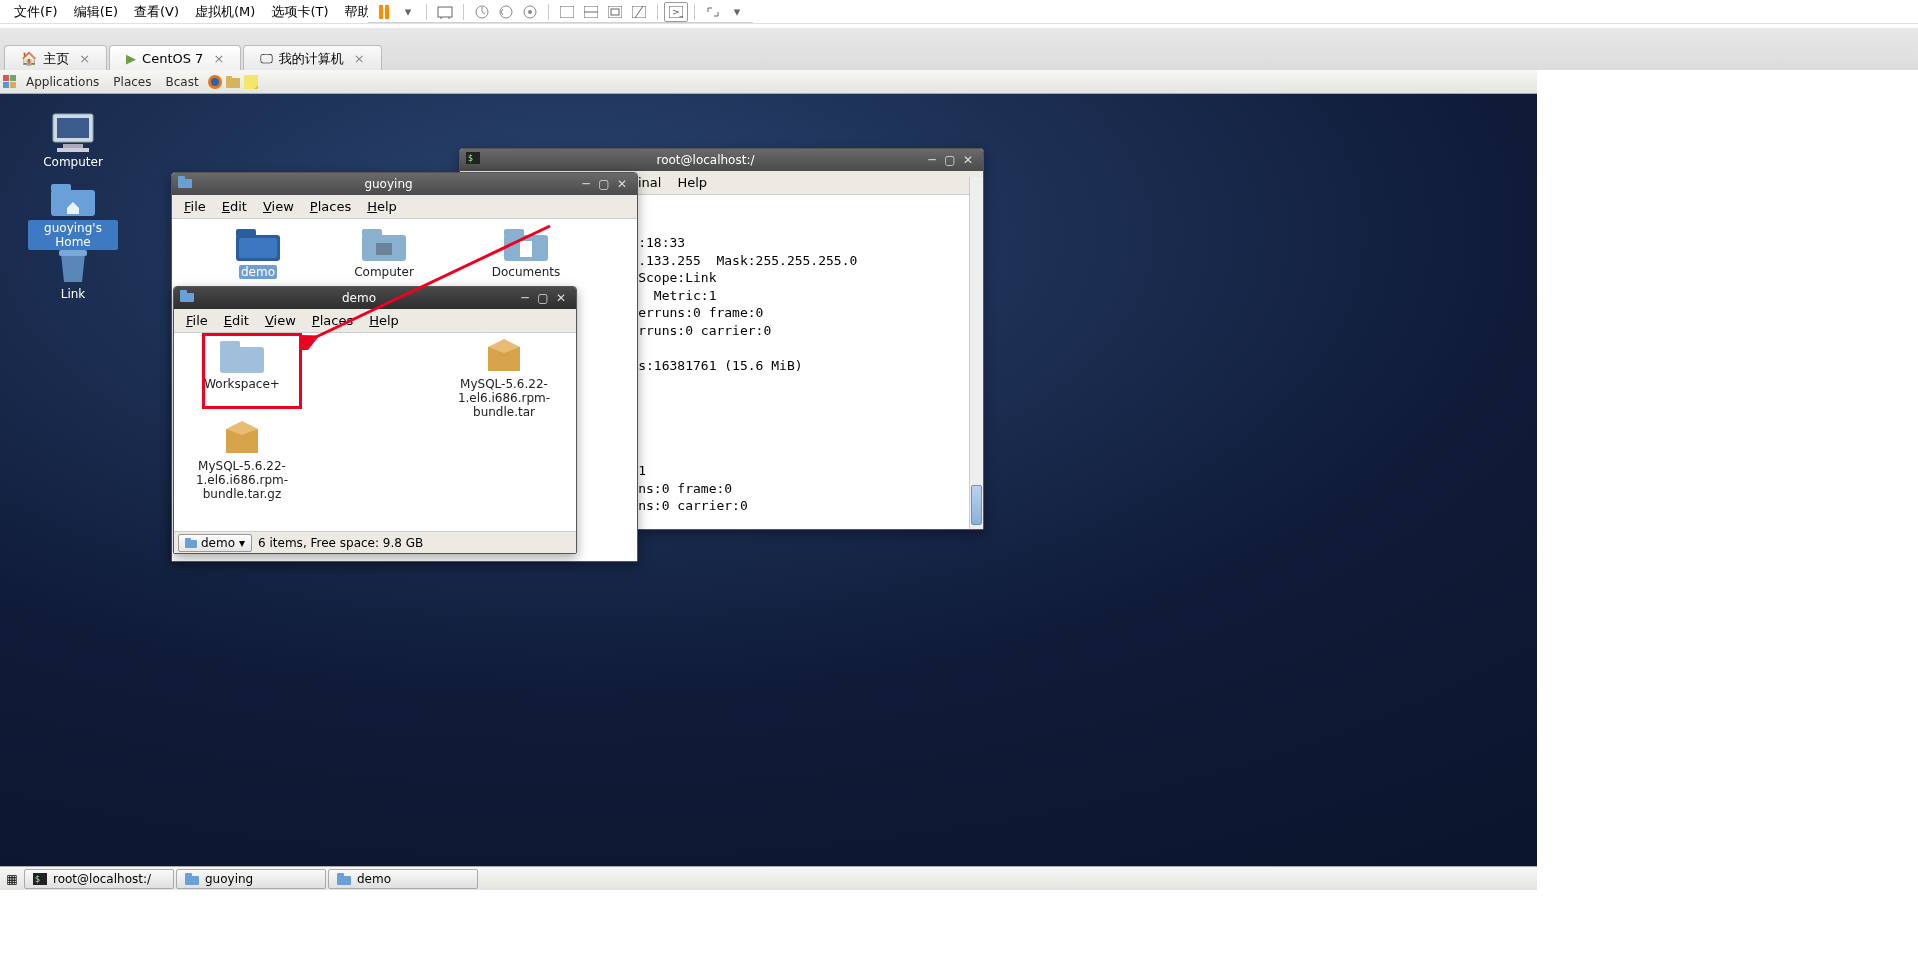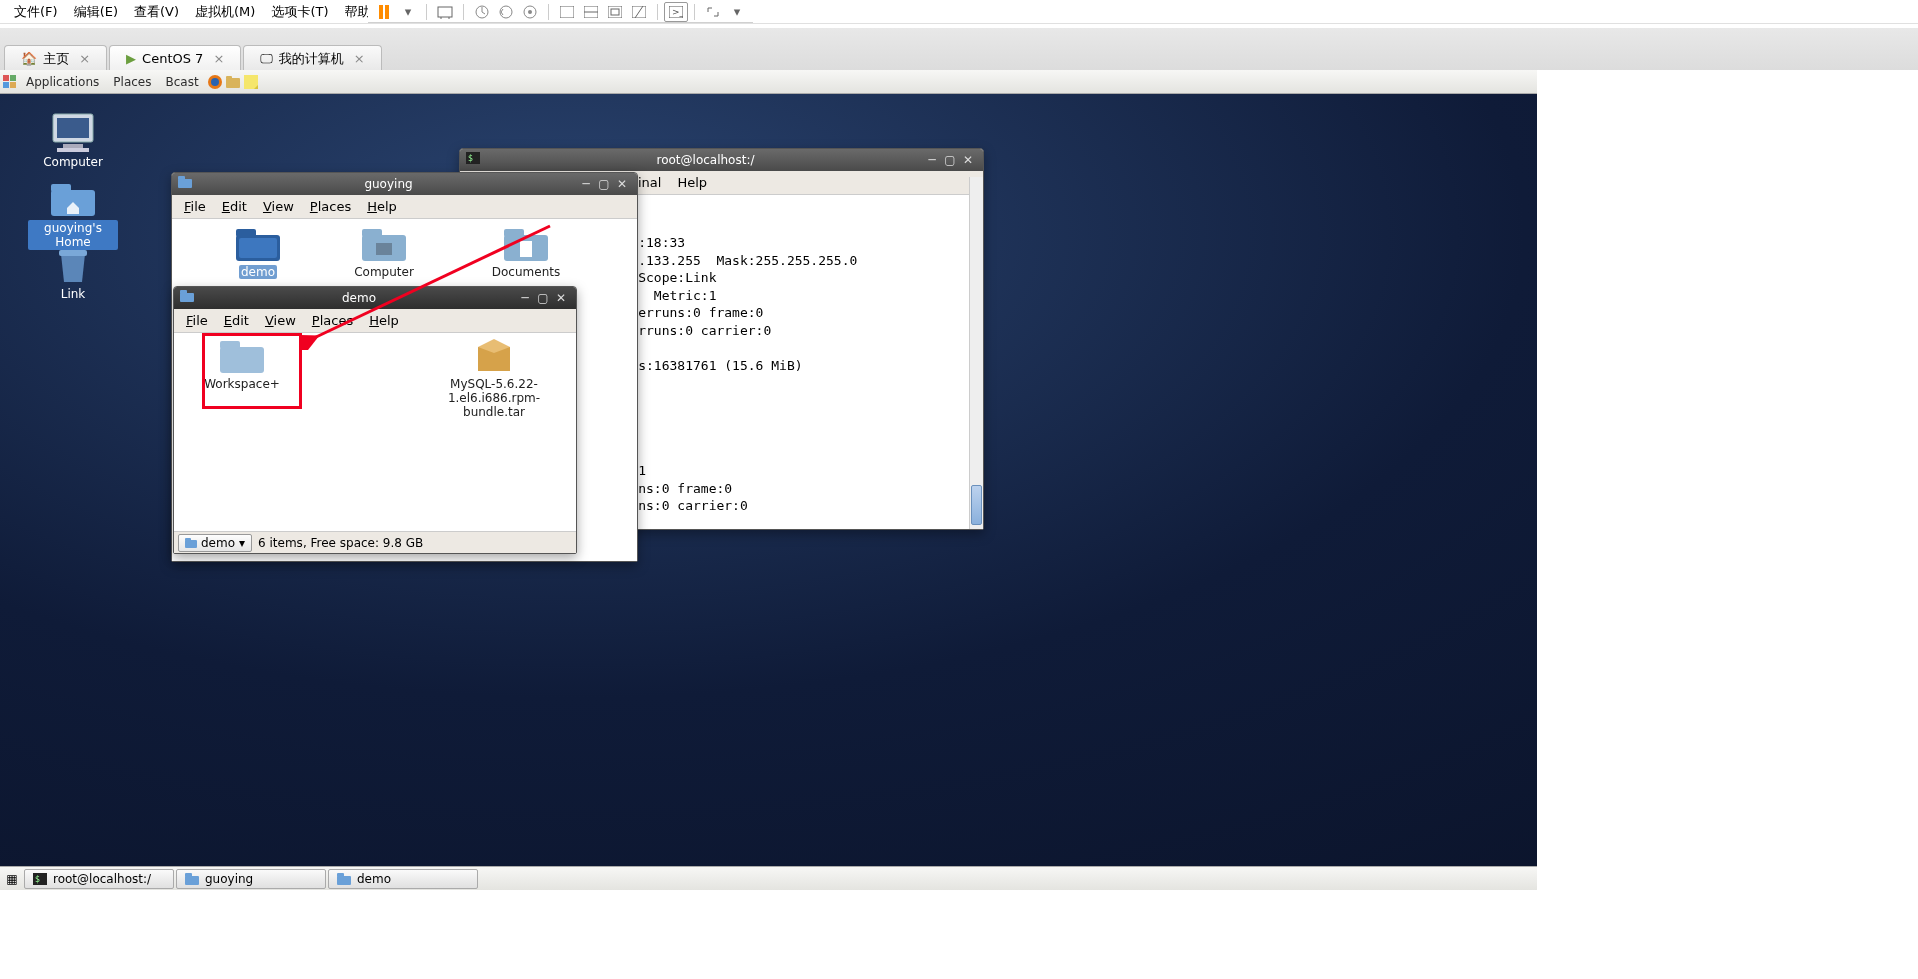--- a/index.html
+++ b/index.html
@@ -356,26 +356,33 @@
       <span class="m"><u>H</u>elp</span>
     </div>
     <div class="content">
       <div class="fileitem" style="top:4px;left:6px">
         <div class="fico"><svg width="44" height="38">
               <rect y="10" width="44" height="26" rx="3" fill="#9fbfdb"></rect>
               <rect y="4" width="20" height="8" rx="2" fill="#9fbfdb"></rect>
             </svg></div>
         <span class="fname">Workspace+</span>
       </div>
-      <div class="fileitem" style="top:4px;left:258px">
+      <div class="fileitem" style="top:4px;left:268px">
         <div class="fico"><svg width="40" height="38">
               <path d="M4 10h32v24H4z" fill="#d6a24a"></path>
               <path d="M4 10l16-8 16 8-16 6z" fill="#e8bd73"></path>
             </svg></div>
         <span class="fname">MySQL-5.6.22-1.el6.i686.rpm-bundle.tar</span>
+      </div>
+      <div class="fileitem" style="top:86px;left:6px">
+        <div class="fico"><svg width="40" height="38">
+              <path d="M4 10h32v24H4z" fill="#d6a24a"></path>
+              <path d="M4 10l16-8 16 8-16 6z" fill="#e8bd73"></path>
+            </svg></div>
+        <span class="fname">MySQL-5.6.22-1.el6.i686.rpm-bundle.tar.gz</span>
       </div>
 
       <div class="redbox" style="top:0;left:28px;width:100px;height:76px"></div>
     </div>
     <div class="statusbar">
       <span class="locbtn">
         <svg width="12" height="10">
             <rect y="2" width="12" height="8" rx="1" fill="#6aa0d8"></rect>
             <rect width="6" height="3" rx="1" fill="#6aa0d8"></rect>
           </svg>

